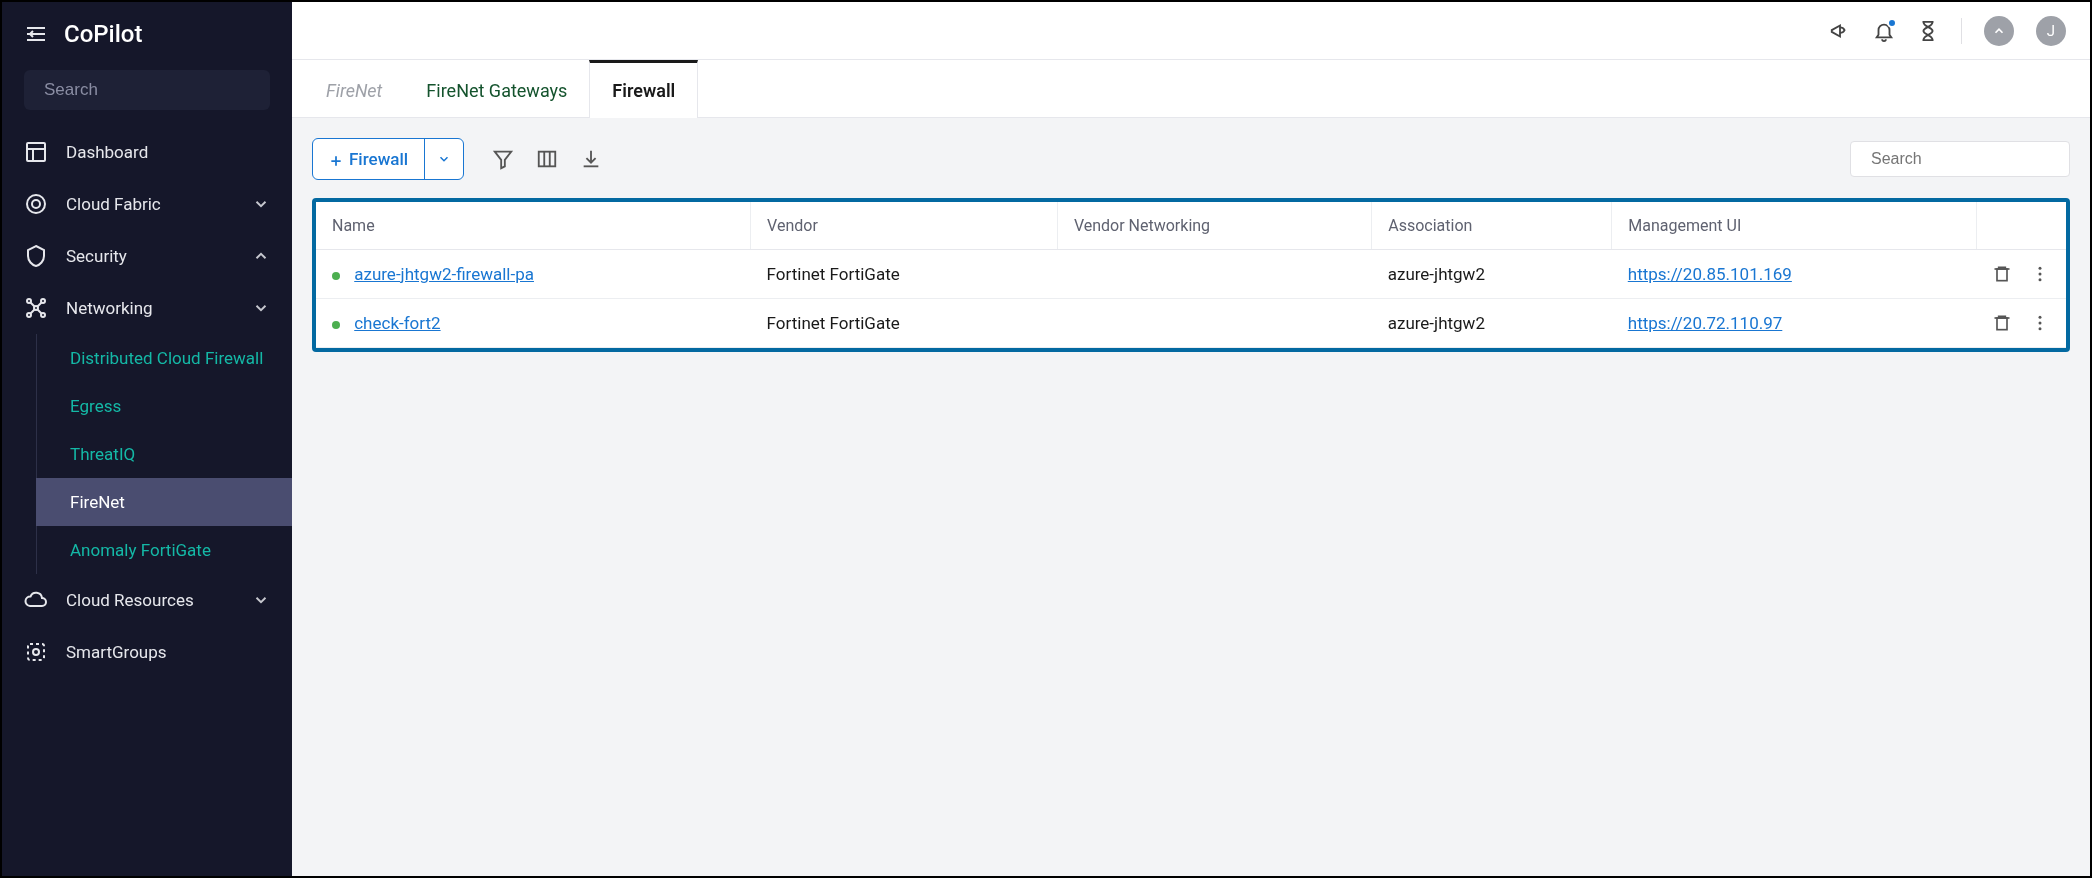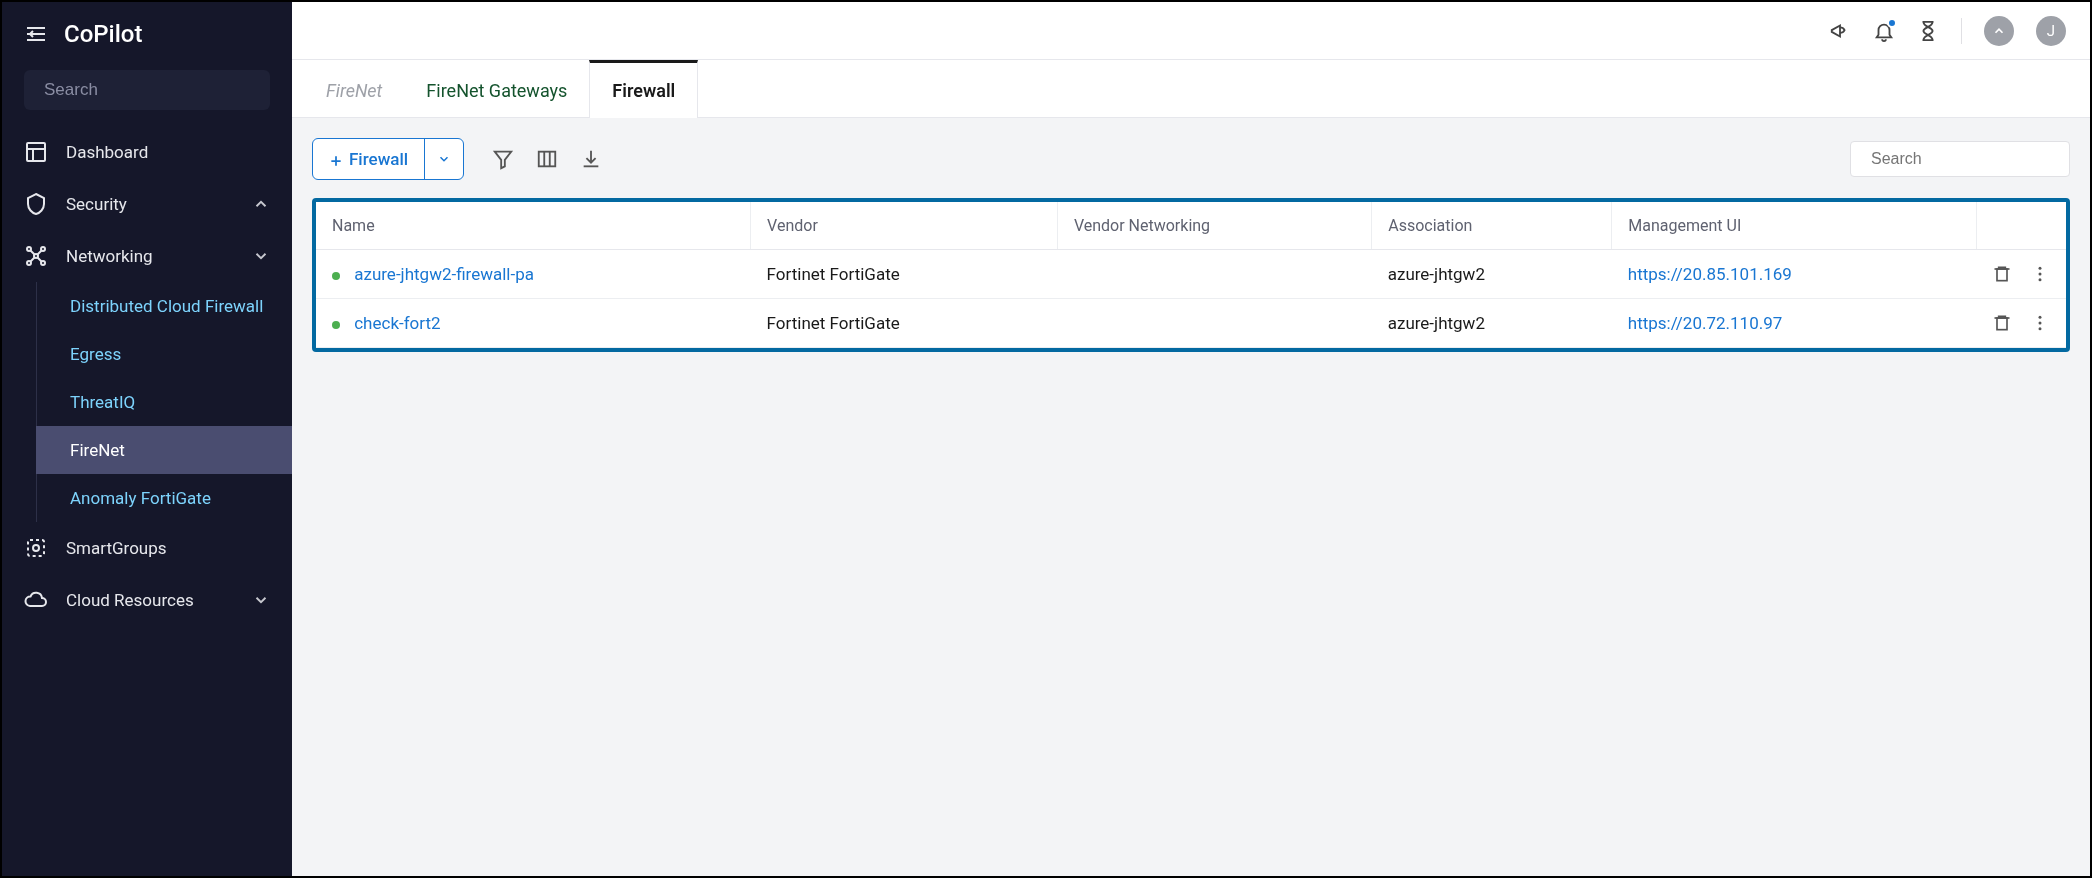--- a/index.html
+++ b/index.html
@@ -78,21 +78,21 @@
     content: "";
     position: absolute;
     left: 34px;
     top: 0; bottom: 0;
     width: 1px;
     background: #2d3048;
   }
   .nav-sub-item {
     padding: 14px 22px 14px 34px;
     cursor: pointer;
-    color: #7dd3fc;
+    color: #14b8a6;
     font-size: 17px;
     position: relative;
   }
   .nav-sub-item.active {
     background: #4a4d70;
     color: #fff;
   }
 
   
   .main {
@@ -228,21 +228,21 @@
   tbody td {
     padding: 14px 16px;
     border-bottom: 1px solid #eceef1;
     font-size: 17px;
     vertical-align: middle;
   }
   .status-dot {
     display:inline-block; width:8px; height:8px; border-radius:50%;
     background:#4caf50; margin-right:10px; vertical-align: middle;
   }
-  .link { color:#1976d2; cursor:pointer; }
+  .link { color:#1976d2; cursor:pointer;text-decoration:underline; }
   .row-actions { display:flex; gap:18px; justify-content:flex-end; }
   .row-actions .ticon { width:20px; height:20px; color:#555; cursor:pointer; display:flex;align-items:center;justify-content:center; }
 
   svg { width: 100%; height: 100%; }
 </style>
 </head>
 <body>
 
 <aside class="sidebar">
   <div class="sidebar-header">
@@ -273,20 +273,34 @@
       <span class="icon-slot">
         <svg viewBox="0 0 24 24" fill="none" stroke="currentColor" stroke-width="2">
             <rect x="3" y="3" width="18" height="18" rx="1"></rect>
             <line x1="3" y1="9" x2="21" y2="9"></line>
             <line x1="9" y1="9" x2="9" y2="21"></line>
           </svg>
       </span>
       <span class="label">Dashboard</span>
     </div>
 
+    <div class="nav-item">
+      <span class="icon-slot">
+        <svg viewBox="0 0 24 24" fill="none" stroke="currentColor" stroke-width="2">
+            <circle cx="12" cy="12" r="9"></circle>
+            <circle cx="12" cy="12" r="4"></circle>
+          </svg>
+      </span>
+      <span class="label">Cloud Fabric</span>
+      <span class="chev">
+        <svg viewBox="0 0 24 24" fill="none" stroke="currentColor" stroke-width="2.5">
+            <polyline points="6 9 12 15 18 9"></polyline>
+          </svg>
+      </span>
+    </div>
 
     <div class="nav-item">
       <span class="icon-slot">
         <svg viewBox="0 0 24 24" fill="none" stroke="currentColor" stroke-width="2">
             <path d="M12 2 L20 6 V12 C20 17 16 21 12 22 C8 21 4 17 4 12 V6 Z"></path>
           </svg>
       </span>
       <span class="label">Security</span>
       <span class="chev">
         <svg viewBox="0 0 24 24" fill="none" stroke="currentColor" stroke-width="2.5">
@@ -320,40 +334,40 @@
     <div class="nav-sub">
       <div class="nav-sub-item">Distributed Cloud Firewall</div>
       <div class="nav-sub-item">Egress</div>
       <div class="nav-sub-item">ThreatIQ</div>
       <div class="nav-sub-item active">FireNet</div>
       <div class="nav-sub-item">Anomaly FortiGate</div>
     </div>
 
     <div class="nav-item">
       <span class="icon-slot">
-        <svg viewBox="0 0 24 24" fill="none" stroke="currentColor" stroke-width="2" stroke-dasharray="3 3">
-            <rect x="4" y="4" width="16" height="16" rx="2"></rect>
-            <circle cx="12" cy="12" r="3" stroke-dasharray="0"></circle>
-          </svg>
-      </span>
-      <span class="label">SmartGroups</span>
-    </div>
-
-    <div class="nav-item">
-      <span class="icon-slot">
         <svg viewBox="0 0 24 24" fill="none" stroke="currentColor" stroke-width="2">
             <path d="M18 18a4 4 0 0 0 0-8 6 6 0 0 0-11.5-1.5A4.5 4.5 0 0 0 6 18Z"></path>
           </svg>
       </span>
       <span class="label">Cloud Resources</span>
       <span class="chev">
         <svg viewBox="0 0 24 24" fill="none" stroke="currentColor" stroke-width="2.5">
             <polyline points="6 9 12 15 18 9"></polyline>
           </svg>
       </span>
+    </div>
+
+    <div class="nav-item">
+      <span class="icon-slot">
+        <svg viewBox="0 0 24 24" fill="none" stroke="currentColor" stroke-width="2" stroke-dasharray="3 3">
+            <rect x="4" y="4" width="16" height="16" rx="2"></rect>
+            <circle cx="12" cy="12" r="3" stroke-dasharray="0"></circle>
+          </svg>
+      </span>
+      <span class="label">SmartGroups</span>
     </div>
   </nav>
 </aside>
 
 <main class="main">
   <div class="topbar">
     <div class="ticon">
       <svg viewBox="0 0 24 24" fill="none" stroke="currentColor" stroke-width="2">
           <path d="M3 11v2l9 5V6z"></path>
           <path d="M12 8c2 0 4 1 5 3-1 2-3 3-5 3"></path>

